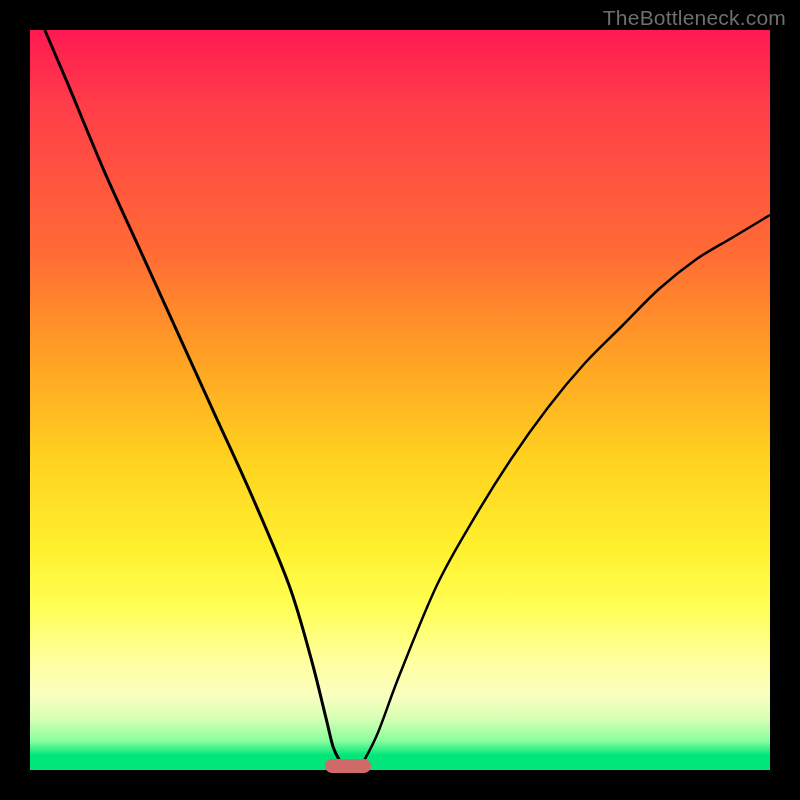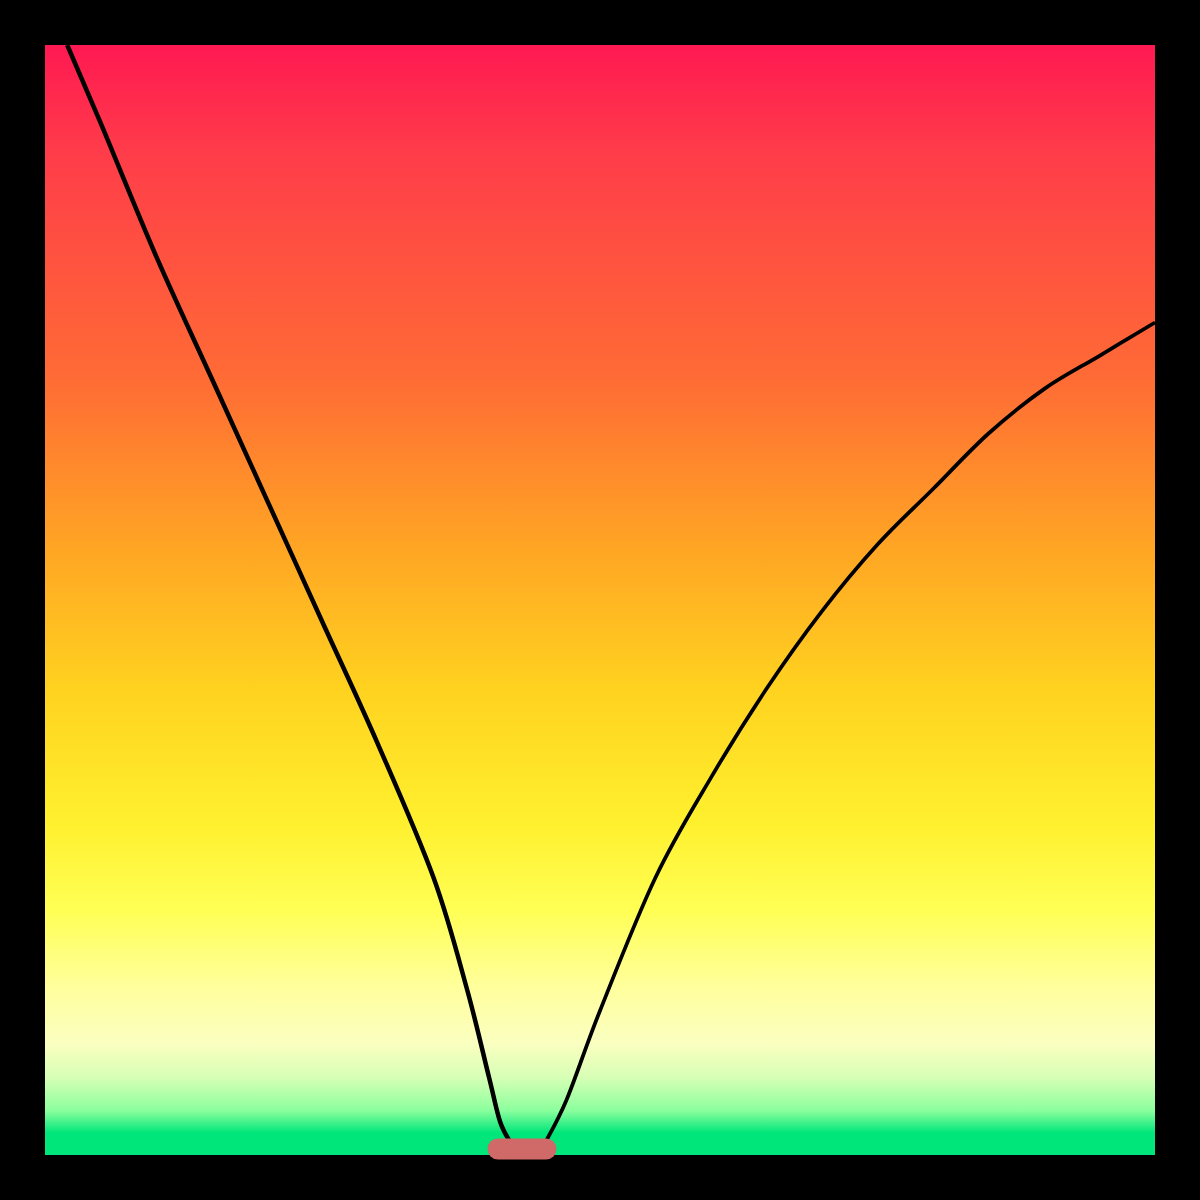--- a/index.html
+++ b/index.html
@@ -67,20 +67,21 @@
     height: 14px;
     background: #cf6a69;
     border-radius: 7px;
   }
 </style>
 </head>
 <body>
 
 <div class="frame">
 
+  <div class="watermark">TheBottleneck.com</div>
 
   <div class="plot">
 
     <svg class="curves" viewBox="0 0 740 740" preserveAspectRatio="none">
       <path d="M 14.8 0 C 18.5 8.633333333333326, 27.133333333333333 28.366666666666635, 37 51.799999999999955 C 46.86666666666667 75.23333333333328, 61.666666666666664 112.23333333333323, 74 140.5999999999999 C 86.33333333333333 168.96666666666658, 98.66666666666667 194.86666666666665, 111 222 C 123.33333333333333 249.13333333333335, 135.66666666666666 276.2666666666667, 148 303.40000000000003 C 160.33333333333334 330.53333333333336, 172.66666666666666 357.6666666666667, 185 384.8 C 197.33333333333334 411.93333333333334, 209.66666666666666 437.8333333333333, 222 466.2 C 234.33333333333334 494.56666666666666, 249.13333333333333 527.8666666666667, 259 555 C 268.8666666666667 582.1333333333333, 275.0333333333333 606.8, 281.2 629 C 287.3666666666667 651.2, 292.3 673.4000000000001, 296 688.2 C 299.7 703, 300.9333333333333 710.4, 303.4 717.8 C 305.8666666666667 725.1999999999999, 309.56666666666666 730.1333333333333, 310.8 732.6" id="path-left" fill="none" stroke="#000" stroke-width="3"></path>
       <path d="M 333 732.6 C 335.46666666666664 727.6666666666667, 341.63333333333327 717.8, 347.79999999999995 703 C 353.96666666666664 688.2, 360.1333333333333 668.4666666666666, 370 643.8 C 379.8666666666667 619.1333333333333, 394.66666666666674 580.9, 407.00000000000006 555 C 419.33333333333337 529.1, 431.6666666666667 509.3666666666667, 444 488.4 C 456.3333333333333 467.4333333333333, 468.6666666666667 447.7, 481 429.2 C 493.3333333333333 410.7, 505.6666666666667 393.4333333333334, 518 377.40000000000003 C 530.3333333333334 361.3666666666667, 542.6666666666666 346.5666666666666, 555 332.99999999999994 C 567.3333333333334 319.4333333333333, 579.6666666666666 308.3333333333333, 592 296 C 604.3333333333334 283.6666666666667, 616.6666666666666 270.1, 629 259 C 641.3333333333334 247.9, 653.6666666666666 238.03333333333336, 666 229.40000000000003 C 678.3333333333334 220.7666666666667, 690.6666666666666 214.60000000000005, 703 207.20000000000005 C 715.3333333333334 199.80000000000004, 733.8333333333334 188.70000000000002, 740 185" id="path-right" fill="none" stroke="#000" stroke-width="2.5"></path>
     </svg>
 
     <div class="marker" id="marker" style="left: 295.2px; top: 729.3px;"></div>
 

